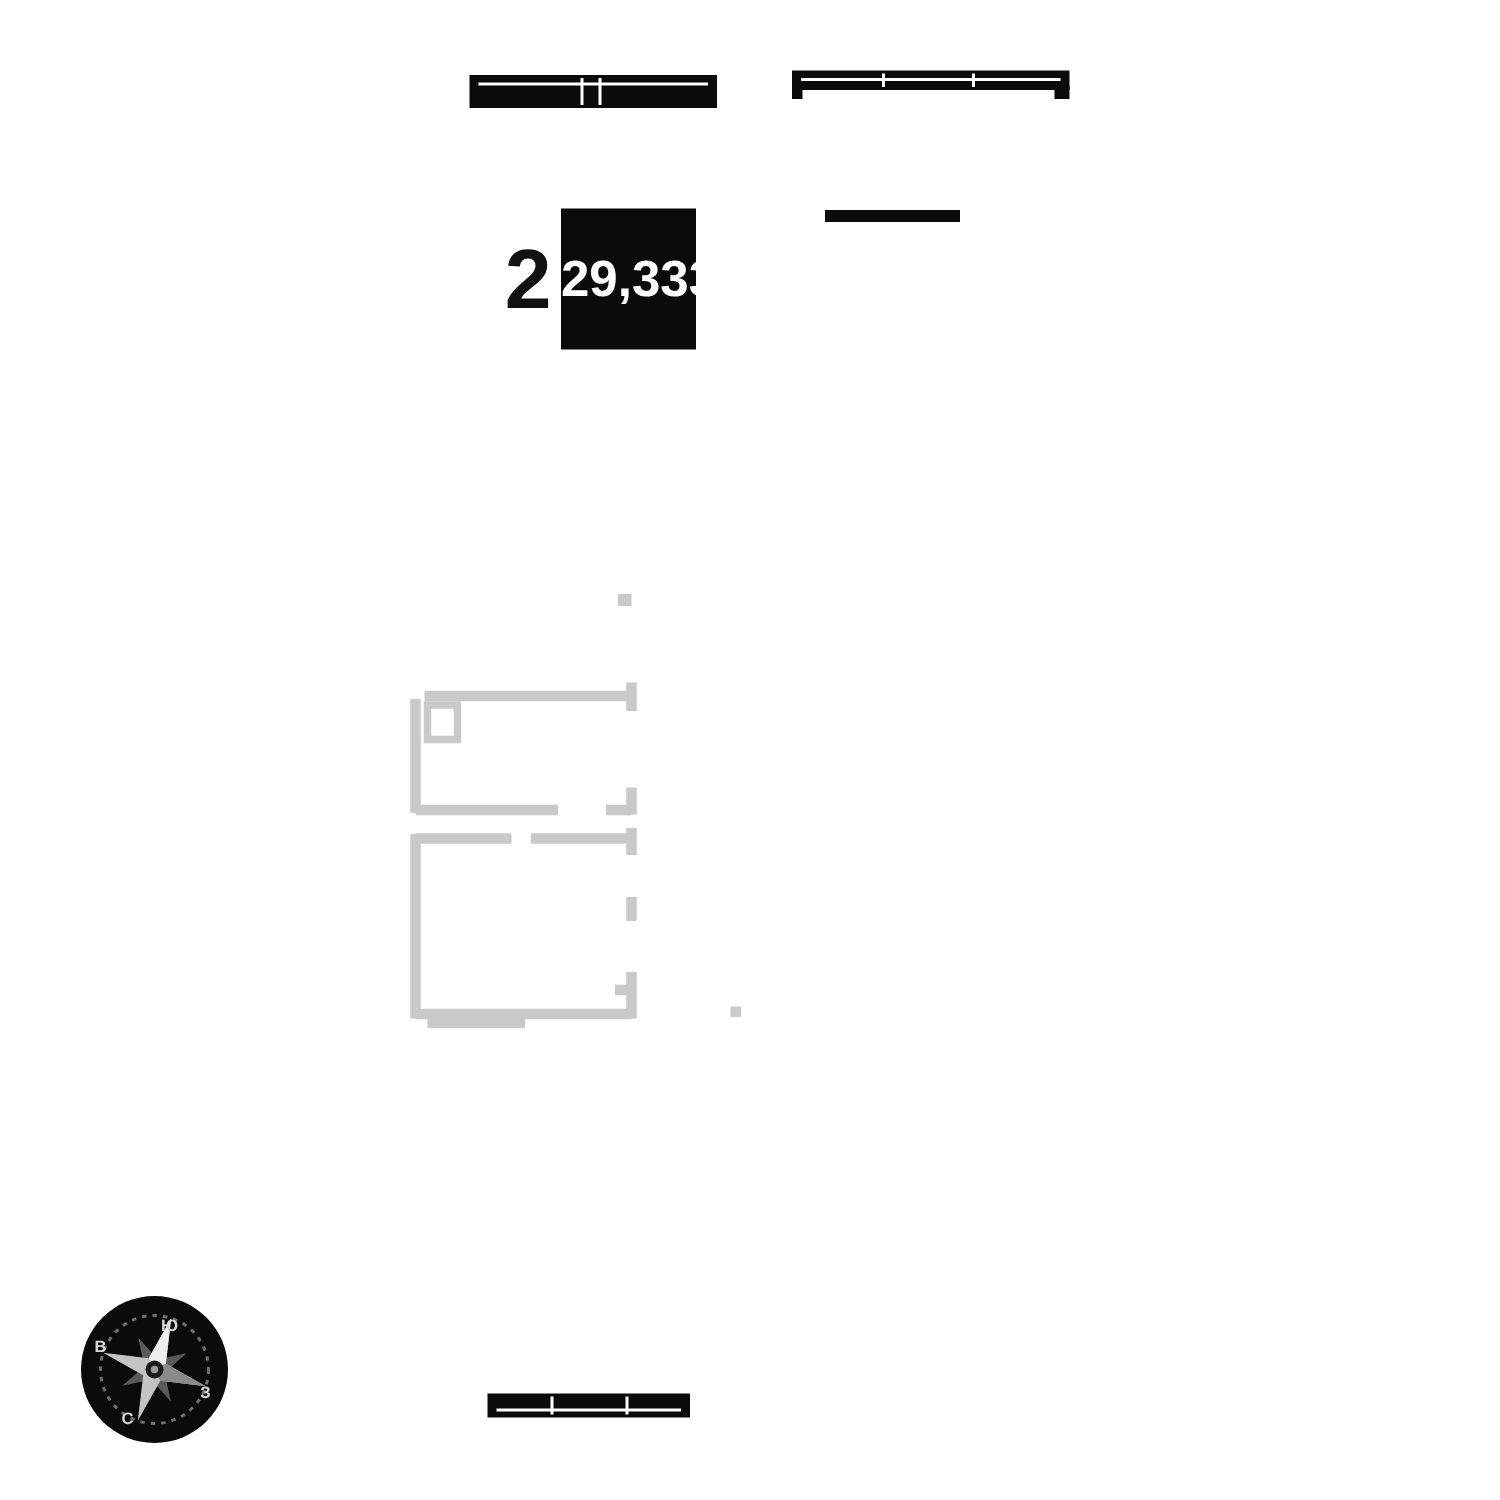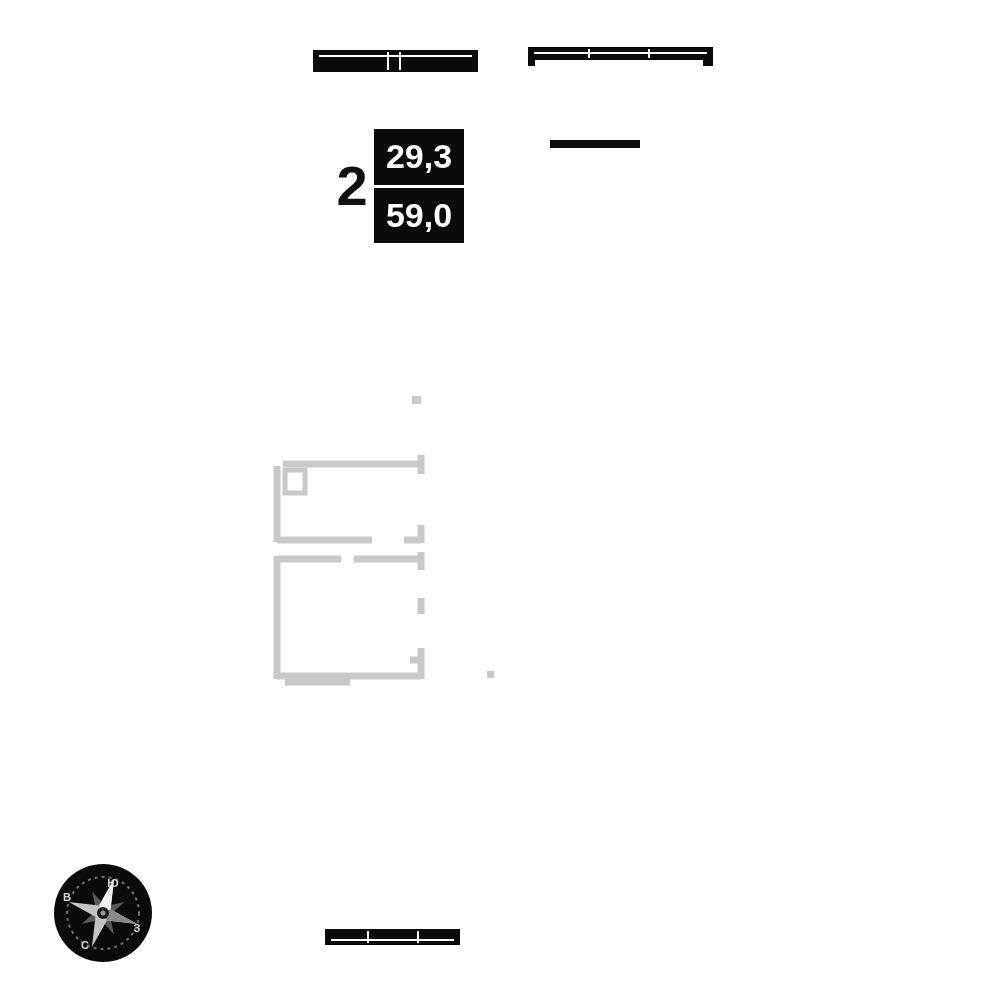--- a/index.html
+++ b/index.html
@@ -31,22 +31,22 @@
   .apt{
     left:330px;top:139px;width:136px;height:94px;
     display:flex;align-items:center;position:absolute;
   }
   .apt-num{
     width:44px;text-align:center;
     font-size:56px;font-weight:700;color:#111111;
     line-height:94px;
   }
   .apt-box{
-    width:90px;height:114px;background:#0b0b0b;
-    display:flex;flex-direction:column;
+    width:90px;height:94px;background:#0b0b0b;
+    display:flex;flex-direction:row;
   }
   .apt-cell{
     flex:1;color:#ffffff;font-weight:700;font-size:34px;
     display:flex;align-items:center;justify-content:center;
     letter-spacing:0px;
   }
   .apt-divider{height:3px;background:#ffffff;margin:0 0px;}
 
   
   #compass{left:53px;top:863px;width:100px;height:100px;}
@@ -69,21 +69,21 @@
     <div class="vtick" style="left:120px;"></div>
     <div class="cap capL"></div>
     <div class="cap capR"></div>
   </div>
 
   <div class="apt">
     <div class="apt-num">2</div>
     <div class="apt-box">
       <div class="apt-cell">29,3</div>
       <div class="apt-divider"></div>
-      <div class="apt-cell">59,0</div>
+      <div class="apt-cell">33,4</div>
     </div>
   </div>
 
   <div id="wall-mid-small" class="bar"></div>
 
   <svg class="abs" style="left:0;top:0;" width="1000" height="1000" viewBox="0 0 1000 1000">
     <g stroke="#c9c9c9" stroke-width="7" fill="none">
 
       <path d="M283,464 H421"></path>
       <path d="M421,455 V474"></path>

